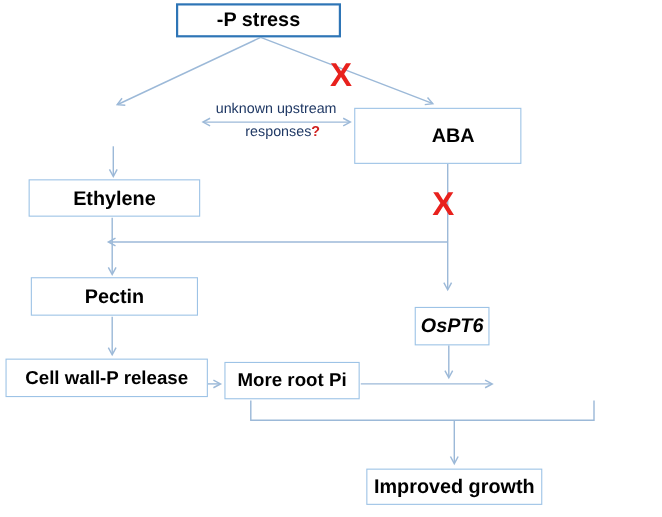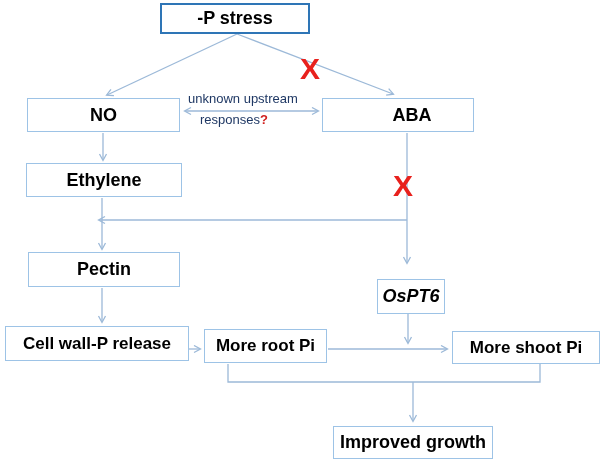--- a/index.html
+++ b/index.html
@@ -28,21 +28,21 @@
     color:#E8211D;
     font-weight:bold;
     font-size:30px;
     line-height:1;
     font-family:"Liberation Sans", sans-serif;
   }
   .note{
     position:absolute;
     color:#1F3864;
     font-size:13px;
-    text-align:left;
+    text-align:center;
     line-height:1;
     white-space:nowrap;
   }
   .note .qmark{color:#D0201E;font-weight:bold;}
   .note-line2{display:inline-block;}
 </style>
 </head>
 <body>
 
 <div id="canvas">
@@ -78,35 +78,33 @@
       <line x1="408" y1="300" x2="408" y2="343" marker-end="url(#arrow)"></line>
 
       <polyline points="228,364 228,382 540,382 540,364"></polyline>
 
       <line x1="413" y1="382" x2="413" y2="421" marker-end="url(#arrow)"></line>
     </g>
   </svg>
 
   <div class="node stress" style="left:160px;top:3px;width:150px;height:31px;">-P stress</div>
 
-  <div class="node" style="left:27px;top:98px;width:153px;height:34px;">NO</div>
 
-  <div class="node" style="left:322px;top:98px;width:152px;height:34px;padding-left:28px;">ABA</div>
+  <div class="node" style="left:322px;top:98px;width:152px;height:51px;padding-left:28px;">ABA</div>
 
   <div class="node" style="left:26px;top:163px;width:156px;height:34px;">Ethylene</div>
 
   <div class="node" style="left:28px;top:252px;width:152px;height:35px;">Pectin</div>
 
   <div class="node italic" style="left:377px;top:279px;width:68px;height:35px;">OsPT6</div>
 
   <div class="node" style="left:5px;top:326px;width:184px;height:35px;font-size:17px;">Cell wall-P release</div>
 
   <div class="node" style="left:204px;top:329px;width:123px;height:34px;font-size:17px;">More root Pi</div>
 
-  <div class="node" style="left:452px;top:331px;width:148px;height:33px;font-size:17px;">More shoot Pi</div>
 
   <div class="node" style="left:333px;top:426px;width:160px;height:33px;">Improved growth</div>
 
   <div class="red-x" style="left:300px;top:54px;">X</div>
 
   <div class="red-x" style="left:393px;top:171px;">X</div>
 
   <div class="note" style="left:188px;top:92px;width:126px;">
     <span>unknown upstream</span><br>
     <span class="note-line2" style="margin-top:8px;padding-left:12px;">

